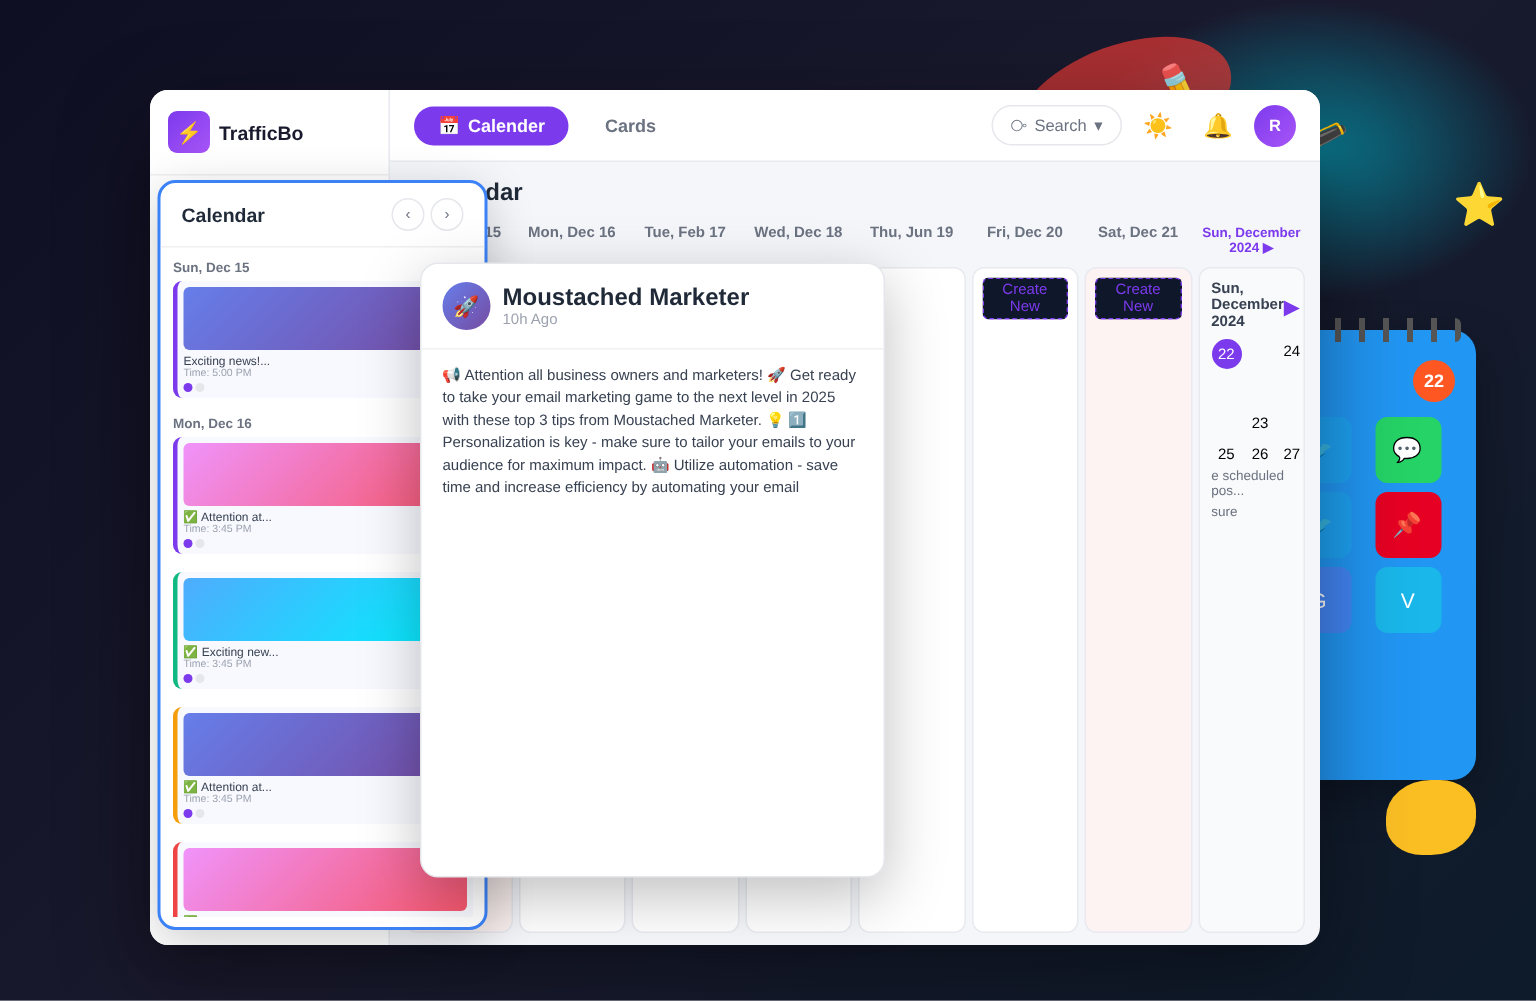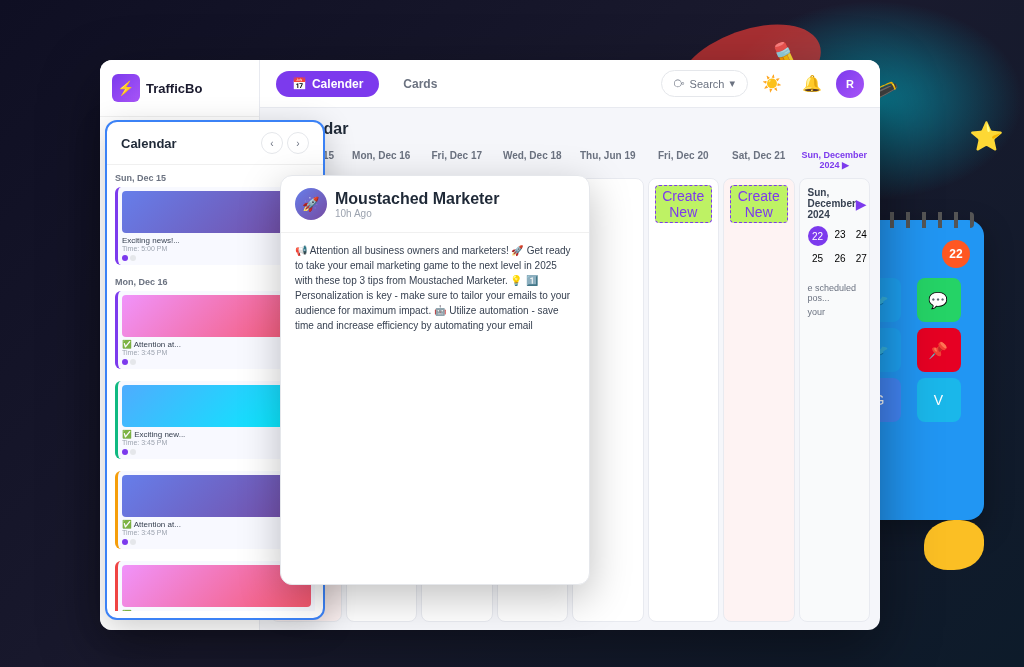--- a/index.html
+++ b/index.html
@@ -218,23 +218,23 @@
       background: #fff;
       border-radius: 8px;
       border: 1px solid #e8eaf0;
       padding: 6px;
       font-size: 10px;
       overflow: hidden;
       position: relative;
     }
     .cal-cell.weekend { background: #fef3f3; }
     .create-new-btn {
-      font-size: 14px;
+      font-size: 10px;
       color: #7c3aed;
-      background: #bef264;
+      background: #0f172a;
       border: 1px dashed #7c3aed;
       border-radius: 4px;
       padding: 2px 4px;
       text-align: center;
       cursor: pointer;
       margin-bottom: 3px;
     }
     .cal-post-thumb {
       width: 100%;
       height: 28px;
@@ -547,21 +547,21 @@
       <button class="header-icon-btn">🔔</button>
       <div class="header-avatar">R</div>
     </div>
 
     <div class="page-title-bar">Calendar</div>
 
     <div class="calendar-area">
       <div class="calendar-day-headers">
         <div class="day-header">Sun, Dec 15</div>
         <div class="day-header">Mon, Dec 16</div>
-        <div class="day-header">Fri, Dec 17</div>
+        <div class="day-header">Tue, Feb 17</div>
         <div class="day-header">Wed, Dec 18</div>
         <div class="day-header">Thu, Jun 19</div>
         <div class="day-header">Fri, Dec 20</div>
         <div class="day-header">Sat, Dec 21</div>
         <div class="day-header" style="color:#7c3aed;font-size:9px;">Sun, December 2024 ▶</div>
       </div>
       <div class="calendar-grid">
 
         <div class="cal-cell weekend">
           <div class="create-new-btn">Create New</div>
@@ -594,28 +594,28 @@
           <div class="create-new-btn">Create New</div>
         </div>
 
         <div class="cal-cell" style="background:#f9fafb;padding:8px;">
           <div style="display:flex;justify-content:space-between;align-items:center;margin-bottom:6px;">
             <span style="font-size:10px;color:#374151;font-weight:700;">Sun, December 2024</span>
             <span style="font-size:14px;color:#7c3aed;cursor:pointer;">▶</span>
           </div>
           <div style="display:grid;grid-template-columns:repeat(3,1fr);gap:4px;">
             <div style="text-align:center;font-size:10px;padding:3px;background:#7c3aed;color:#fff;border-radius:50%;width:20px;height:20px;display:flex;align-items:center;justify-content:center;">22</div>
-            <div style="text-align:center;font-size:10px;padding:3px;">23</div>
+            <div style="text-align:center;font-size:10px;padding:3px;margin-top:48px;">23</div>
             <div style="text-align:left;font-size:10px;padding:3px;">24</div>
             <div style="text-align:center;font-size:10px;padding:3px;">25</div>
             <div style="text-align:center;font-size:10px;padding:3px;">26</div>
             <div style="text-align:center;font-size:10px;padding:3px;">27</div>
           </div>
-          <div style="margin-top:16px;font-size:9px;color:#6b7280;">e scheduled pos...</div>
-          <div style="margin-top:4px;font-size:9px;color:#6b7280;">your</div>
+          <div style="margin-top:0;font-size:9px;color:#6b7280;">e scheduled pos...</div>
+          <div style="margin-top:4px;font-size:9px;color:#6b7280;">sure</div>
         </div>
       </div>
     </div>
   </div>
 </div>
 
 <div class="mini-calendar-panel">
   <div class="mini-cal-header">
     <span>Calendar</span>
     <div class="mini-cal-nav">

